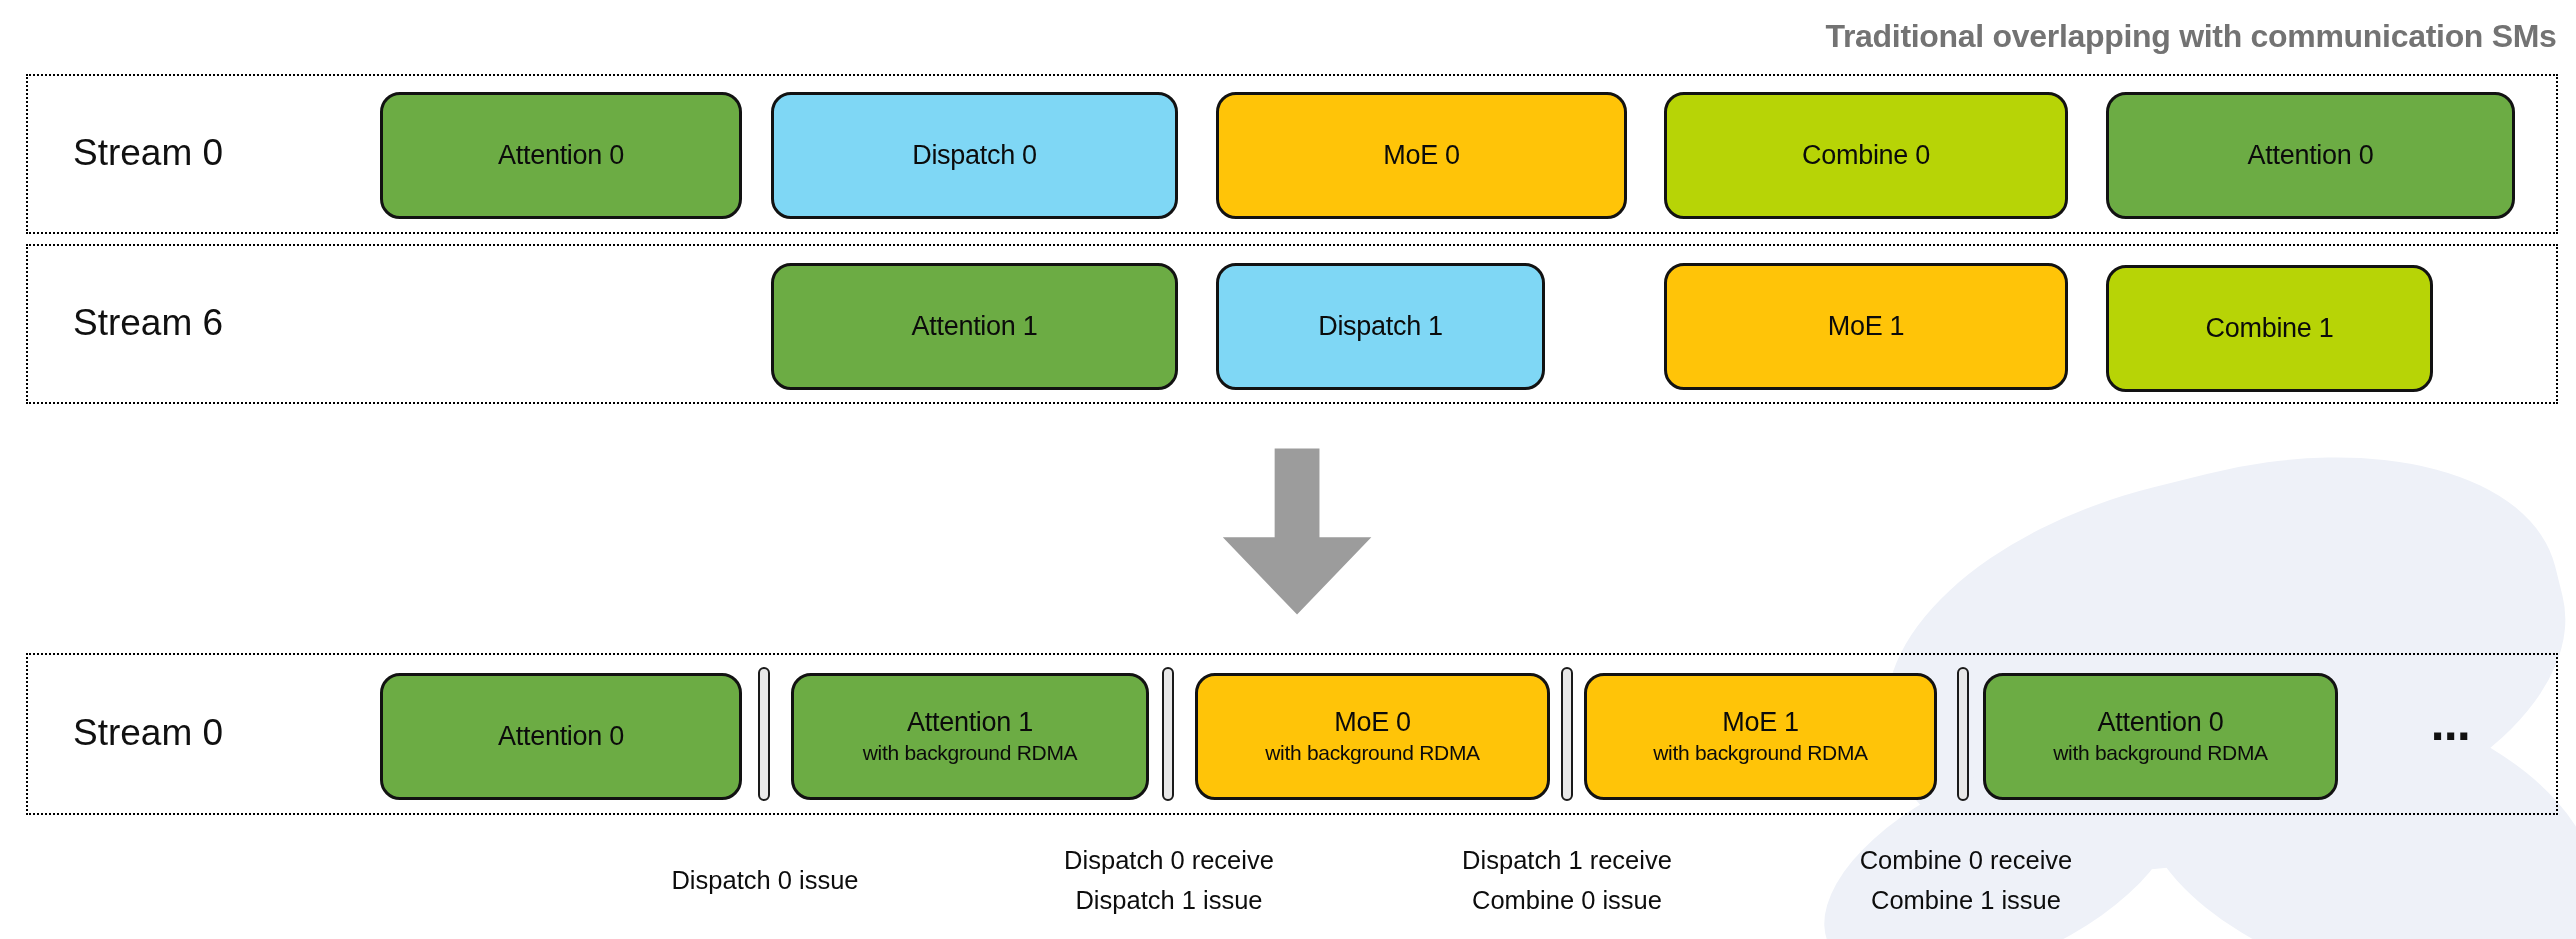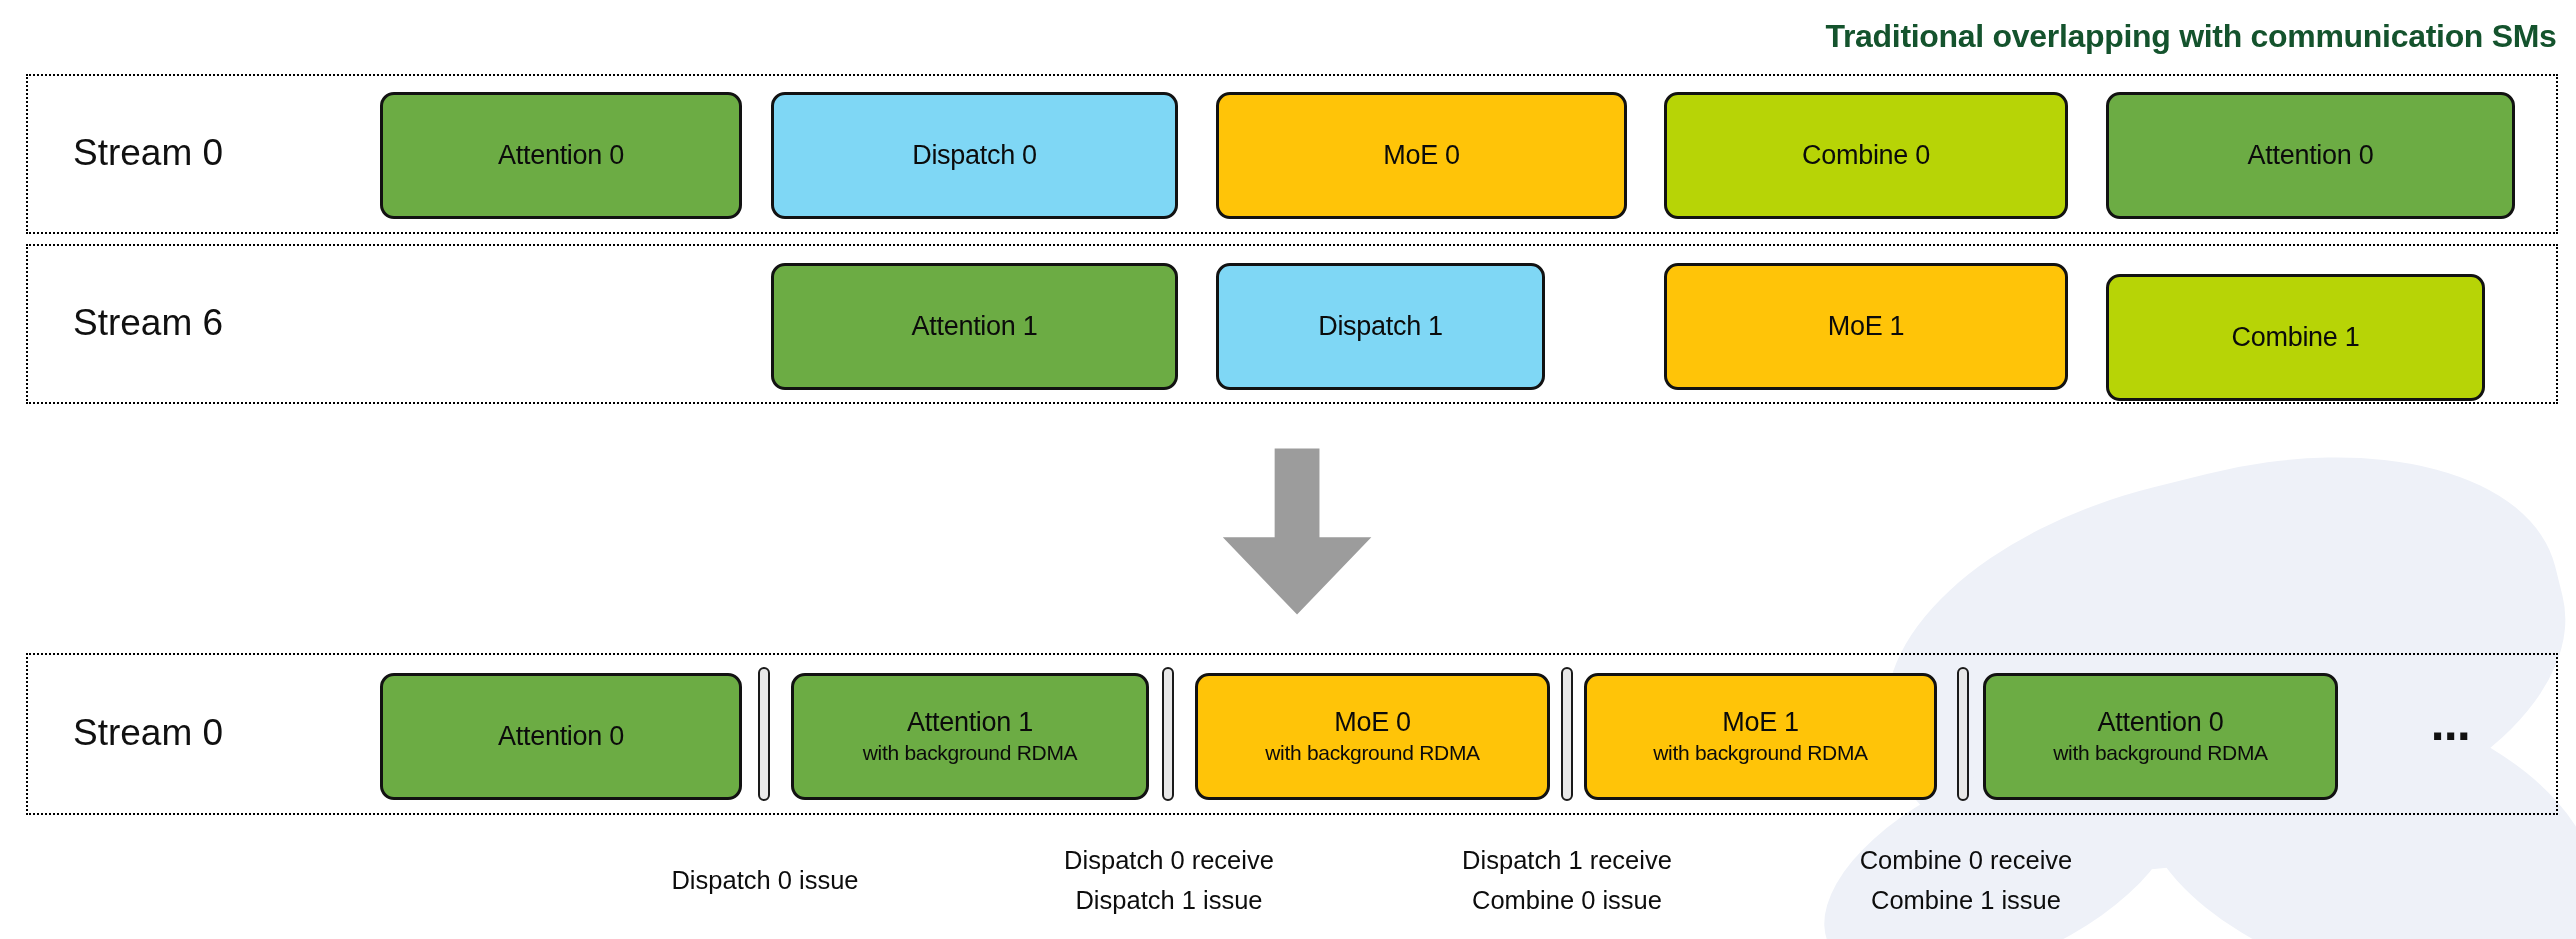--- a/index.html
+++ b/index.html
@@ -6,41 +6,41 @@
   #canvas{
     position:relative;width:2576px;height:940px;background:#ffffff;overflow:hidden;
     font-family:"Liberation Sans","DejaVu Sans",sans-serif;color:#111;
   }
   .layer-content{position:absolute;inset:0;z-index:2;}
   .layer-watermark{position:absolute;inset:0;z-index:1;}
   .wm-blob{position:absolute;background:#eef1f8;}
 
   .diagram-title{
     position:absolute;font-weight:bold;font-size:32px;line-height:44px;
-    text-align:right;color:#14532d;letter-spacing:-0.3px;white-space:nowrap;
+    text-align:right;color:#737373;letter-spacing:-0.3px;white-space:nowrap;
   }
   #title-top{top:14px;right:19.4px;}
   #title-bottom{top:547px;right:23px;}
 
   .stream-row{
     position:absolute;border:2.6px dotted #000;background:transparent;
     box-sizing:border-box;
   }
   #row-trad-0{left:26px;top:74px;width:2532px;height:160px;}
   #row-trad-1{left:26px;top:244px;width:2532px;height:160px;}
   #row-overlap{left:26px;top:653px;width:2532px;height:162px;}
 
   .stream-label{
     position:absolute;left:45px;top:50%;transform:translateY(-52%);
     font-size:37px;font-weight:400;color:#101010;white-space:nowrap;
   }
 
   .block{
     position:absolute;height:127px;box-sizing:border-box;
-    border:3.1px solid #121212;border-radius:14px;
+    border:3.1px solid #121212;border-radius:20px;
     display:flex;flex-direction:column;align-items:center;justify-content:center;
     gap:3.5px;
   }
   .block .block-label{font-size:27px;font-weight:400;color:#0b0b0b;letter-spacing:-0.3px;white-space:nowrap;}
   .block .block-sublabel{font-size:21px;font-weight:400;color:#0b0b0b;letter-spacing:-0.3px;white-space:nowrap;}
   .fill-attention{background:var(--attention-green);}
   .fill-dispatch{background:var(--dispatch-blue);}
   .fill-moe{background:var(--moe-yellow);}
   .fill-combine{background:var(--combine-yellowgreen);}
 
@@ -100,21 +100,21 @@
       <div class="stream-label">Stream 6</div>
       <div class="block fill-attention" style="left:743px;top:16.7px;width:407px;">
         <span class="block-label">Attention 1</span>
       </div>
       <div class="block fill-dispatch" style="left:1188px;top:16.7px;width:329px;">
         <span class="block-label">Dispatch 1</span>
       </div>
       <div class="block fill-moe" style="left:1636px;top:16.7px;width:404px;">
         <span class="block-label">MoE 1</span>
       </div>
-      <div class="block fill-combine" style="left:2078px;top:28px;width:379px;">
+      <div class="block fill-combine" style="left:2078px;top:19px;width:327px;">
         <span class="block-label">Combine 1</span>
       </div>
     </div>
 
     <svg id="flow-arrow" width="167" height="176" viewBox="0 0 190 200">
       <polygon points="69,5 120,5 120,106 179,106 94.5,194 10,106 69,106" fill="var(--arrow-gray)"></polygon>
     </svg>
 
 
     <div class="stream-row" id="row-overlap">

